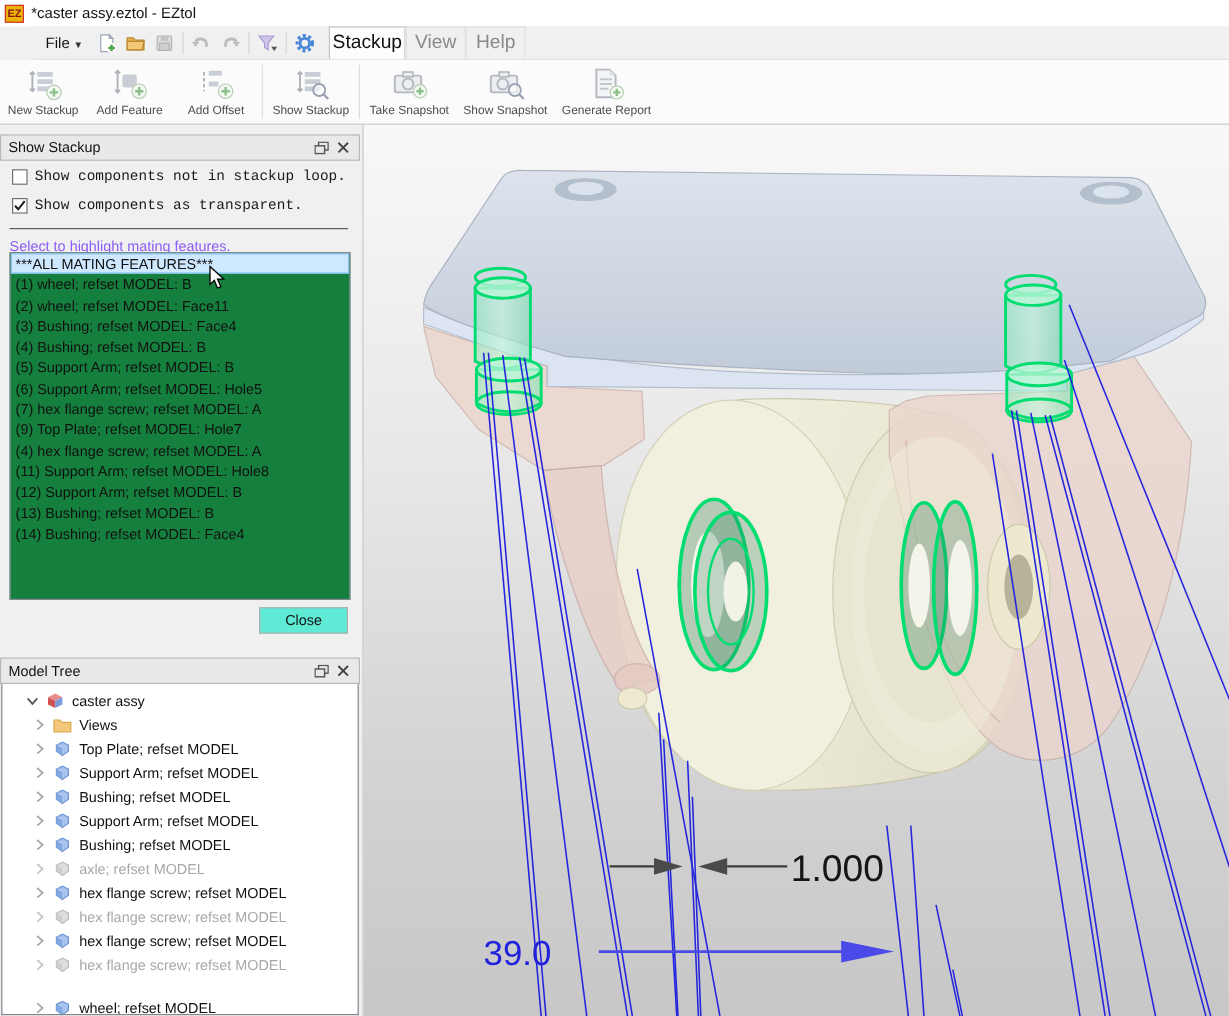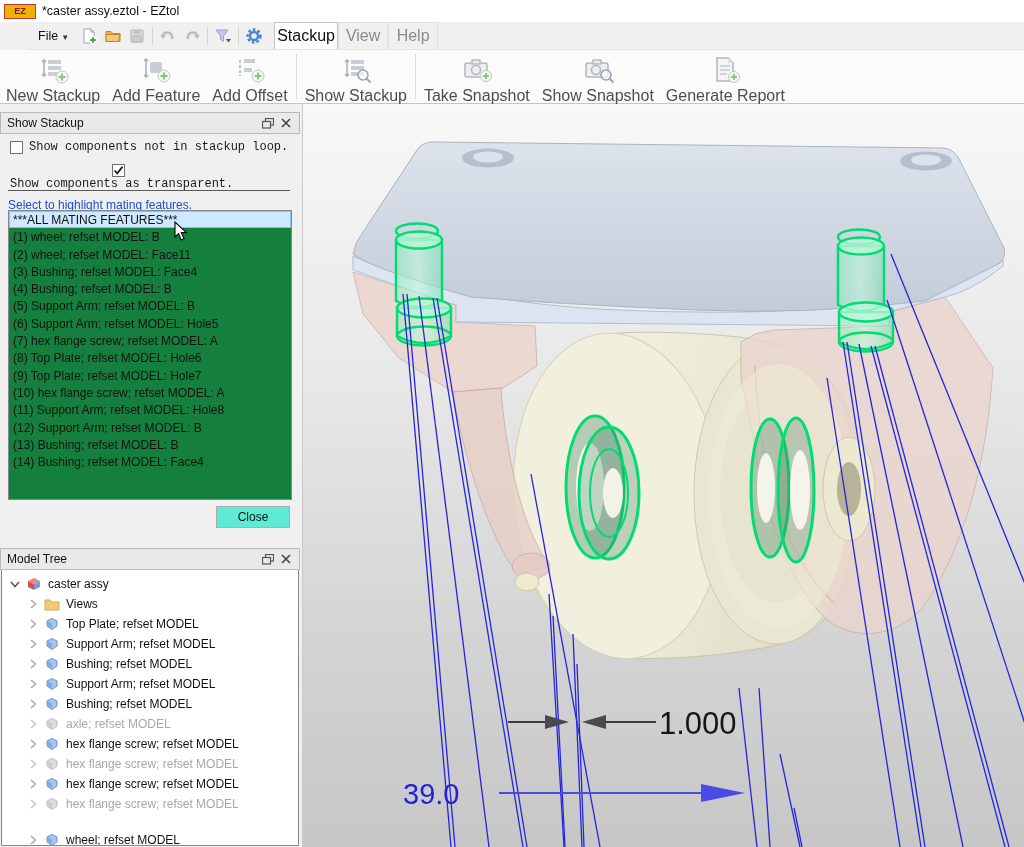--- a/index.html
+++ b/index.html
@@ -2,21 +2,21 @@
 <html><head>
 <meta charset="utf-8">
 <style>
   * { margin:0; padding:0; box-sizing:border-box; }
   html,body { width:1024px; height:847px; overflow:hidden;
     font-family:"Liberation Sans", sans-serif; background:#f0f0f0; }
 
   
   #titlebar { position:absolute; left:0; top:0; width:1024px; height:22px;
     background:#ffffff; display:flex; align-items:center; padding-left:4px; }
-  #app-icon { width:32px; height:15px; background:#eab308; border:1px solid #c33;
+  #app-icon { width:16px; height:15px; background:#eab308; border:1px solid #c33;
     color:#8a1111; font-size:9px; font-weight:bold; 
     display:flex; align-items:center; justify-content:center; margin-right:6px; }
   #title-text { font-size:12.5px; color:#111; }
 
   
   #menurow { position:absolute; left:0; top:22px; width:1024px; height:28px;
     background:#f0f0f0; border-bottom:1px solid #e3e3e3; display:flex; align-items:center;margin-left:28px; }
   .menu-file { display:flex; align-items:center; font-size:12.5px; color:#111;
     padding:0 8px 0 10px; height:100%; }
   .menu-file .caret { font-size:8px; color:#333; margin-left:3px; margin-top:3px; }
@@ -27,37 +27,37 @@
     justify-content:center; width:50px; height:100%; border:1px solid #e0e0e0;
     border-bottom:none; background:#f0f0f0; }
   .tab.active { background:#fdfdfd; color:#111; border-color:#c4c4c4; width:64px; }
 
   
   #ribbon { position:absolute; left:0; top:50px; width:1024px; height:54px;
     background:#fbfbfb; border-bottom:1px solid #bfc6d1; display:flex; align-items:stretch; }
   .rb { display:flex; flex-direction:column; align-items:center; justify-content:flex-start;
     padding:4px 6px 2px 6px; min-width:72px; }
   .rb .ric { height:32px; display:flex; align-items:center; justify-content:center; }
-  .rb .rlb { font-size:16px; color:#4d4d4d; white-space:nowrap; margin-top:1px; }
+  .rb .rlb { font-size:10px; color:#4d4d4d; white-space:nowrap; margin-top:1px; }
   .rsep { width:1px; background:#dcdcdc; margin:4px 2px; }
 
   
   #leftcol { position:absolute; left:0; top:104px; width:302px; height:743px; background:#f0f0f0; }
   .panel { position:absolute; left:0; width:300px; }
   .phead { height:22px; background:#e9e9e9; border:1px solid #b9b9b9;
     display:flex; align-items:center; padding:0 4px 0 6px; }
   .phead .ptitle { font-size:12px; color:#111; flex:1; }
   .phead .hic { width:18px; height:16px; display:flex; align-items:center; justify-content:center; }
 
   .cbrow { position:absolute; left:10px; display:flex; align-items:center;font-family:Liberation Mono, monospace; }
   .cbbox { width:13px; height:13px; background:#fff; border:1px solid #707070;
     margin-right:6px; position:relative; }
   .cblabel { font-size:12px; color:#1a1a1a; }
   .hsep { position:absolute; left:8px; width:282px; height:1px; background:#5a5a5a; }
-  .plabel { position:absolute; left:8px; font-size:12px; color:#1d4ed8; }
+  .plabel { position:absolute; left:8px; font-size:12px; color:#8b5cf6; }
 
   #featlist { position:absolute; left:8px; top:98px; width:284px; height:290px;
     background:#15803d; border:1px solid #828790; overflow:hidden; }
   .li { height:17.3px; font-size:12px; color:#111; padding:1px 3px 0 3px;
     white-space:nowrap; border:1px solid transparent; }
   .li.sel { background:#cde8ff; border-color:#84c3f5; }
 
   .close-btn { position:absolute; left:216px; top:394px; width:74px; height:22px;
     background:#5eead4; border:1px solid #adadad; font-size:12px; color:#111;
     display:flex; align-items:center; justify-content:center; }
@@ -249,44 +249,43 @@
         <svg width="10" height="10" viewBox="0 0 10 10">
           <path d="M1,1 L9,9 M9,1 L1,9" stroke="#444" stroke-width="1.6"></path>
         </svg>
       </div>
     </div>
 
     <div class="cbrow" style="top:28px;">
       <div class="cbbox"></div>
       <div class="cblabel">Show components not in stackup loop.</div>
     </div>
-    <div class="cbrow" style="top:52px;flex-direction:column;">
+    <div class="cbrow" style="top:52px;">
       <div class="cbbox">
         <svg width="13" height="13" viewBox="0 0 13 13" style="position:absolute;left:-1px;top:-1px;">
           <path d="M2.5,6.5 L5.2,9.4 L10.6,2.6" fill="none" stroke="#1a1a1a" stroke-width="1.7"></path>
         </svg>
       </div>
       <div class="cblabel">Show components as transparent.</div>
     </div>
 
     <div class="hsep" style="top:78px;"></div>
     <div class="plabel" style="top:86px;">Select to highlight mating features.</div>
 
     <div id="featlist">
       <div class="li sel">***ALL MATING FEATURES***</div>
       <div class="li">(1) wheel; refset MODEL: B</div>
       <div class="li">(2) wheel; refset MODEL: Face11</div>
       <div class="li">(3) Bushing; refset MODEL: Face4</div>
       <div class="li">(4) Bushing; refset MODEL: B</div>
       <div class="li">(5) Support Arm; refset MODEL: B</div>
       <div class="li">(6) Support Arm; refset MODEL: Hole5</div>
       <div class="li">(7) hex flange screw; refset MODEL: A</div>
-      <div class="li">(8) Top Plate; refset MODEL: Hole6</div>
       <div class="li">(9) Top Plate; refset MODEL: Hole7</div>
-      <div class="li">(10) hex flange screw; refset MODEL: A</div>
+      <div class="li">(4) hex flange screw; refset MODEL: A</div>
       <div class="li">(11) Support Arm; refset MODEL: Hole8</div>
       <div class="li">(12) Support Arm; refset MODEL: B</div>
       <div class="li">(13) Bushing; refset MODEL: B</div>
       <div class="li">(14) Bushing; refset MODEL: Face4</div>
     </div>
 
     <div class="close-btn">Close</div>
   </div>
 
   <div class="panel" style="top:444px; height:308px;">
@@ -300,21 +299,21 @@
       </div>
       <div class="hic">
         <svg width="10" height="10" viewBox="0 0 10 10">
           <path d="M1,1 L9,9 M9,1 L1,9" stroke="#444" stroke-width="1.6"></path>
         </svg>
       </div>
     </div>
 
     <div id="treebox">
 
-      <div class="trow" style="top:4px; padding-left:8px;">
+      <div class="trow" style="top:4px; padding-left:20px;">
         <svg class="chev" viewBox="0 0 10 10">
             <path d="M1,3 L5,7.5 L9,3" fill="none" stroke="#555" stroke-width="1.5"></path>
           </svg>
         <svg class="ticon" viewBox="0 0 16 14">
           <polygon points="8,1 14,4 8,7 2,4" fill="#e98a8a"></polygon>
           <polygon points="2,4 8,7 8,13 2,10" fill="#d05252"></polygon>
           <polygon points="14,4 8,7 8,13 14,10" fill="#7a9bd8"></polygon>
         </svg>
         <span>caster assy</span>
       </div>

